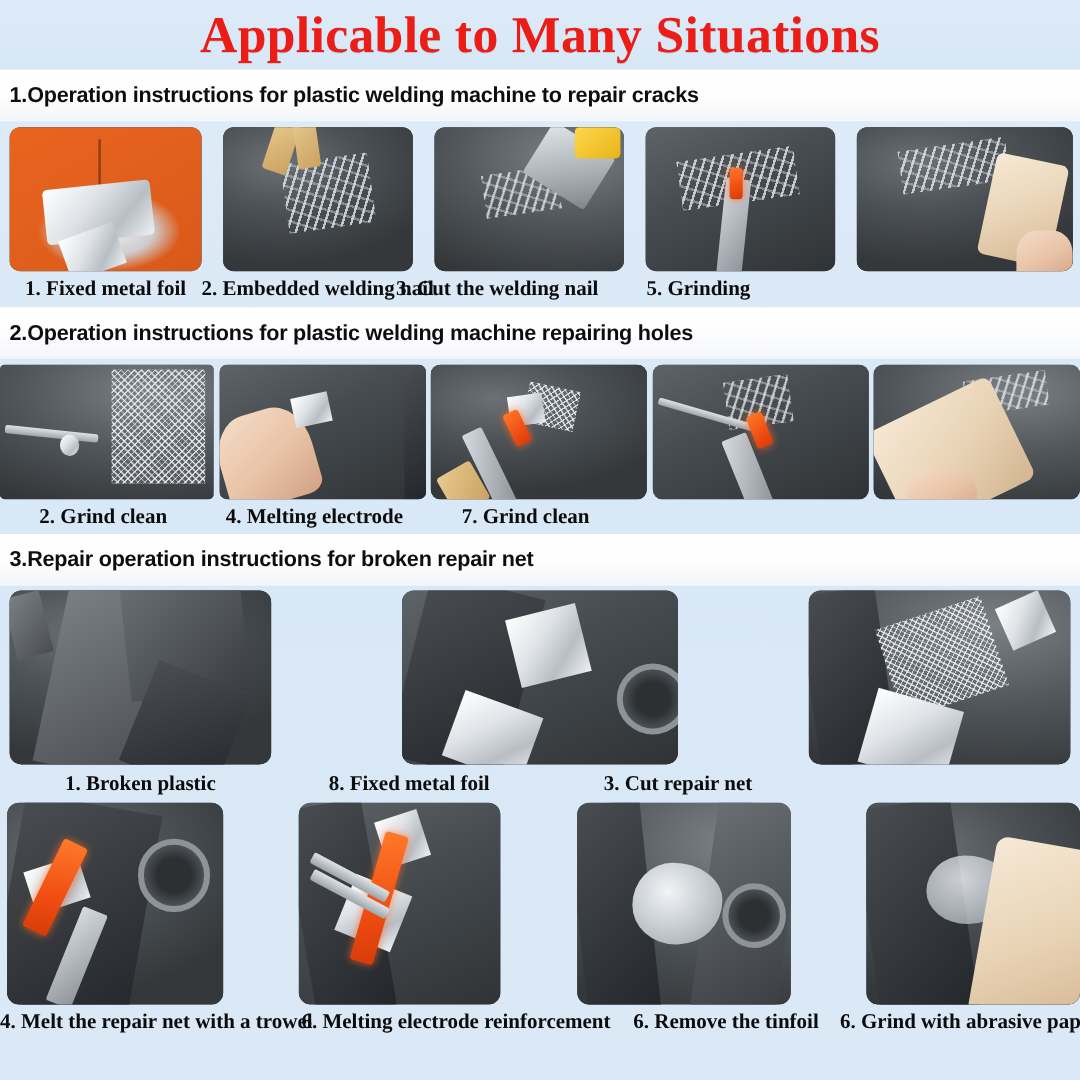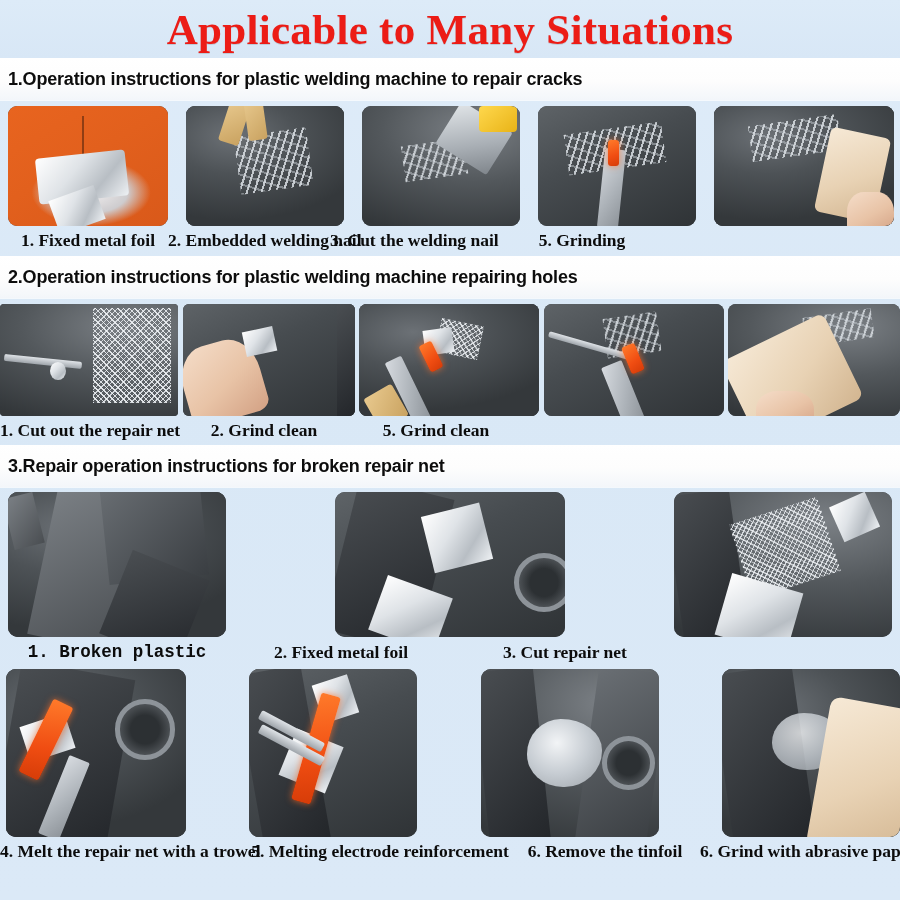--- a/index.html
+++ b/index.html
@@ -301,23 +301,23 @@
 
     <div class="tile" style="width:172px;height:112px;border-radius:8px;">
       <div class="ph ph-dark2"></div>
       <div class="nails sm" style="left:44%;top:8%;width:40%;height:26%;"></div>
       <div class="sandpaper" style="left:4%;bottom:-10%;width:66%;height:84%;transform:rotate(-26deg);border-radius:8px;"></div>
       <div class="finger" style="left:16%;bottom:-12%;width:34%;height:34%;"></div>
     </div>
   </div>
 
   <div class="cap-row" style="height:26px; padding-left:0px; padding-right:0px;">
-    <div class="cap" style="width:178px;">1. Cut out the repair net</div>
     <div class="cap" style="width:172px;">2. Grind clean</div>
-    <div class="cap" style="width:172px;">5. Grind clean</div>
+    <div class="cap" style="width:180px;">4. Melting electrode</div>
+    <div class="cap" style="width:172px;">7. Grind clean</div>
   </div>
 
   <div class="section-head" style="margin-top:3px;">
     <span>3.Repair operation instructions for broken repair net</span>
   </div>
 
   <div class="tile-row" style="height:150px; padding-left:8px; padding-right:8px;">
 
     <div class="tile" style="width:218px;height:145px;border-radius:10px;">
       <div class="ph ph-dark"></div>
@@ -338,22 +338,22 @@
     <div class="tile" style="width:218px;height:145px;border-radius:10px;">
       <div class="ph ph-dark2"></div>
       <div class="facet d" style="left:0%;top:0%;width:30%;height:100%;transform:rotate(-8deg);"></div>
       <div class="mesh" style="left:30%;top:12%;width:42%;height:54%;transform:rotate(-18deg);"></div>
       <div class="foil" style="left:22%;bottom:-6%;width:34%;height:44%;transform:rotate(16deg);"></div>
       <div class="foil" style="right:8%;top:4%;width:18%;height:26%;transform:rotate(-24deg);"></div>
     </div>
   </div>
 
   <div class="cap-row" style="height:28px; padding-left:8px; padding-right:8px;">
-    <div class="cap" style="width:218px;font-family:Liberation Mono, monospace;">1. Broken plastic</div>
-    <div class="cap" style="width:230px;">2. Fixed metal foil</div>
+    <div class="cap" style="width:218px;">1. Broken plastic</div>
+    <div class="cap" style="width:230px;">8. Fixed metal foil</div>
     <div class="cap" style="width:218px;font-family:Liberation Serif, serif;">3. Cut repair net</div>
   </div>
 
   <div class="tile-row" style="height:172px; padding-left:6px; padding-right:0px;">
 
     <div class="tile" style="width:180px;height:168px;border-radius:10px;">
       <div class="ph ph-dark"></div>
       <div class="facet d" style="left:0%;top:0%;width:64%;height:104%;transform:rotate(10deg);"></div>
       <div class="foil" style="left:10%;top:30%;width:26%;height:22%;transform:rotate(-18deg);"></div>
       <div class="iron-hot" style="left:16%;top:18%;width:12%;height:48%;transform:rotate(26deg);"></div>
@@ -382,18 +382,18 @@
     <div class="tile" style="width:178px;height:168px;border-radius:10px;">
       <div class="ph ph-dark"></div>
       <div class="facet d" style="left:0%;top:0%;width:46%;height:104%;transform:rotate(-8deg);"></div>
       <div class="blob" style="left:28%;top:26%;width:40%;height:34%;opacity:0.8;"></div>
       <div class="sandpaper" style="right:-6%;top:20%;width:52%;height:90%;transform:rotate(10deg);border-radius:10px;"></div>
     </div>
   </div>
 
   <div class="cap-row" style="height:26px; padding-left:0px; padding-right:0px;">
     <div class="cap" style="width:250px;">4. Melt the repair net with a trowel</div>
-    <div class="cap" style="width:260px;">5. Melting electrode reinforcement</div>
+    <div class="cap" style="width:260px;">6. Melting electrode reinforcement</div>
     <div class="cap" style="width:190px;">6. Remove the tinfoil</div>
     <div class="cap" style="width:200px;text-align:left;">6. Grind with abrasive pap</div>
   </div>
 
 </div>
 
 </body></html>

